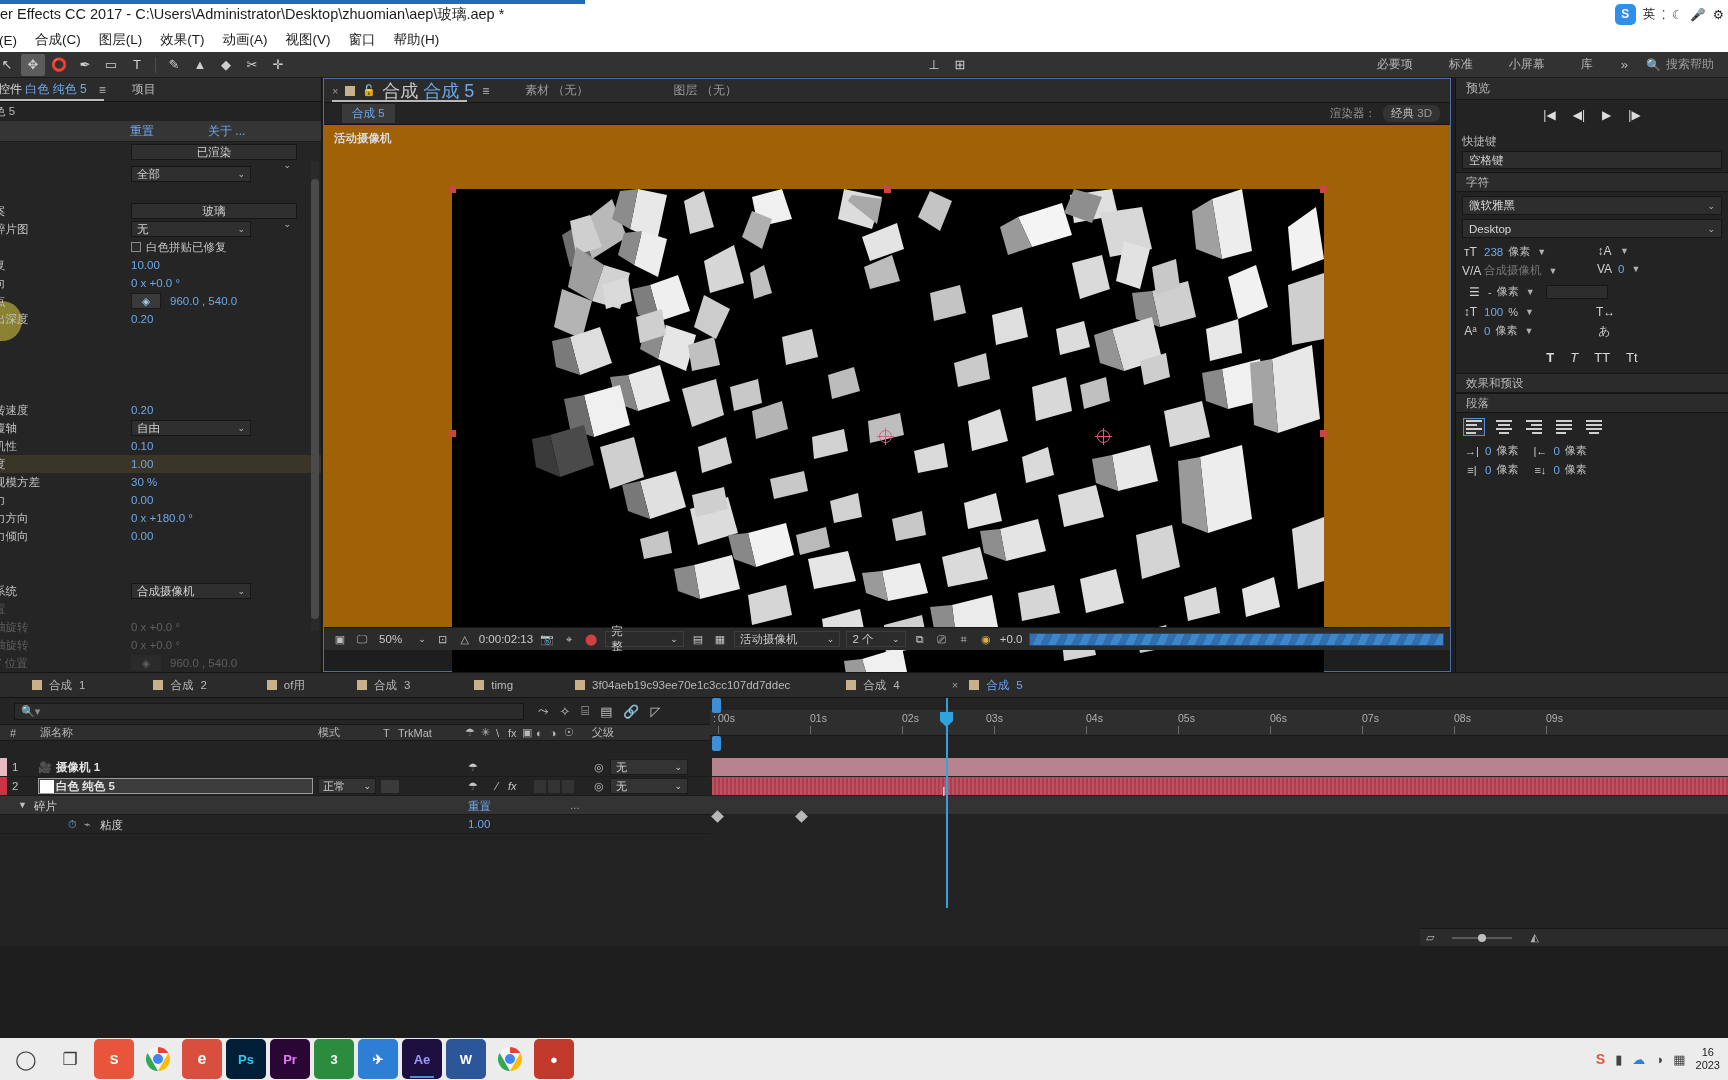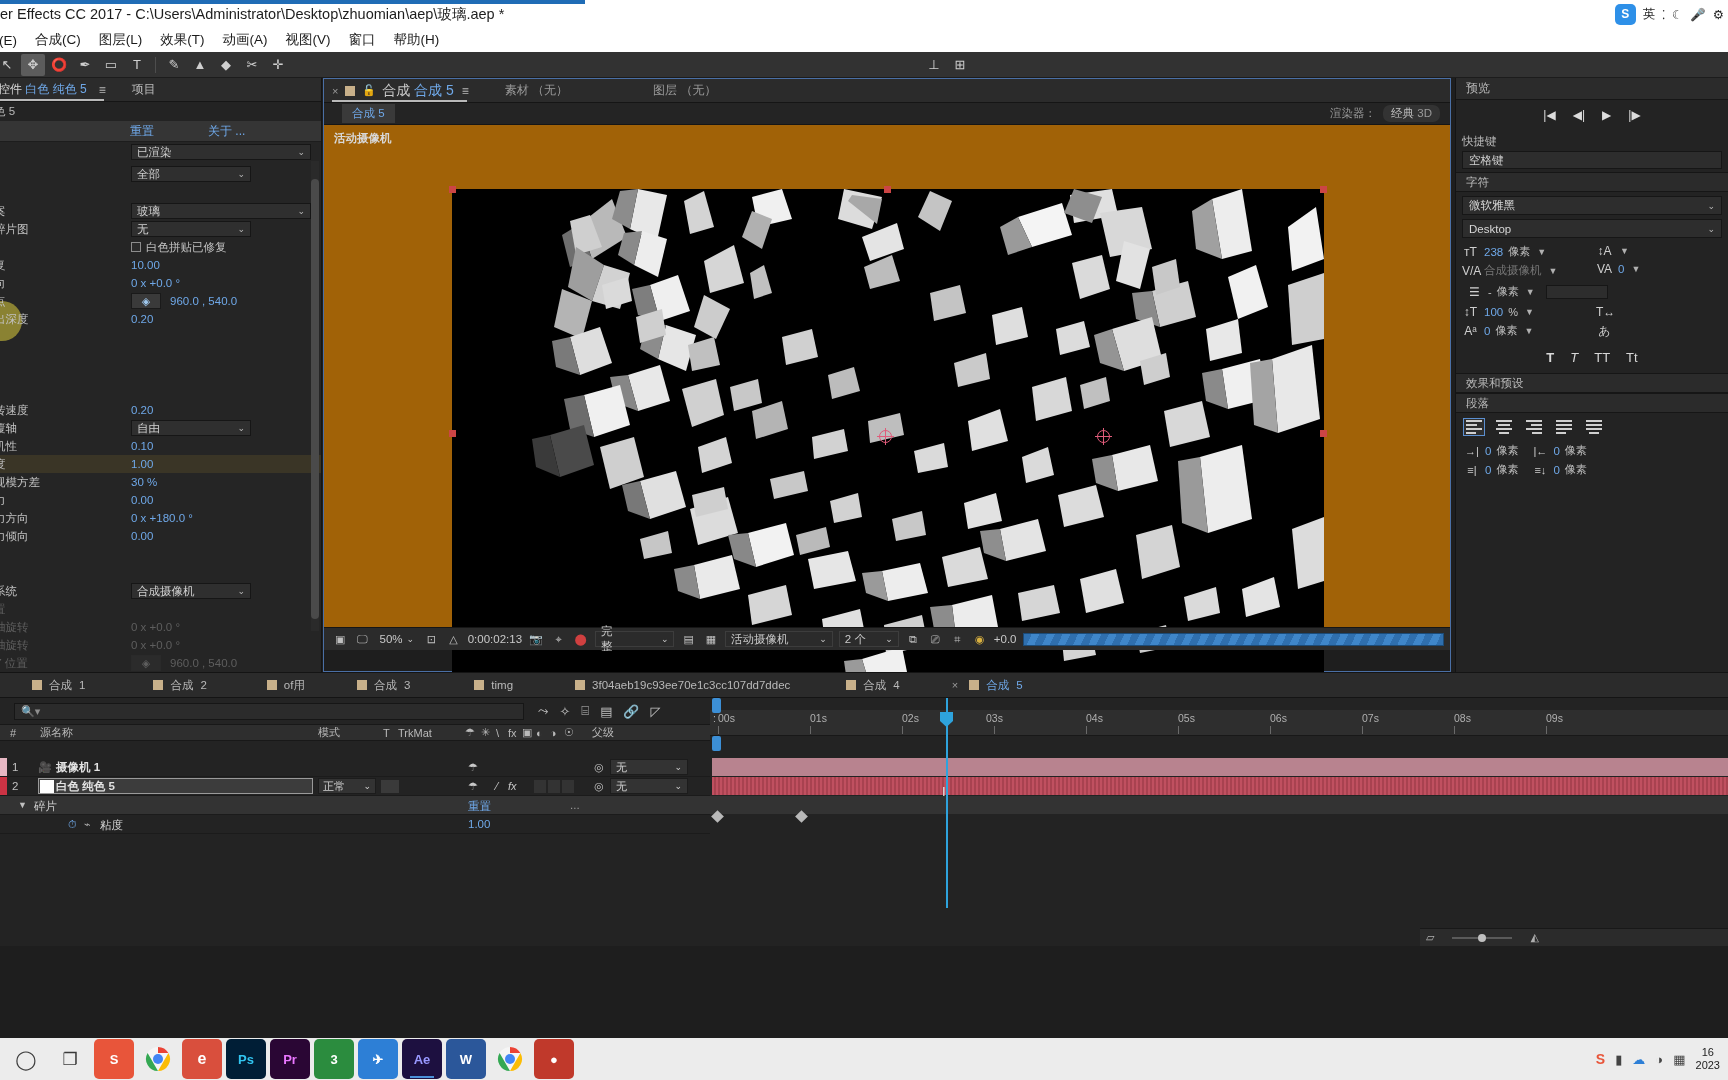--- a/index.html
+++ b/index.html
@@ -99,21 +99,21 @@
   .prow.hl { background:#3a3526; }
   .plabel { position:absolute; left:-6px; color:#c2c2c2; white-space:nowrap; }
   .pval { position:absolute; left:131px; color:#6fa8e8; }
   .pval.dim { color:#5e5e5e; }
   .pselect {
     position:absolute; left:131px; top:1px; height:16px; width:158px;
     background:#2f2f2f; border:1px solid #161616;
     display:flex; align-items:center; padding: 0 5px;
     color:#d0d0d0; font-size:11.5px;
   }
-  .pselect.w166 { width:180px; }
+  .pselect.w166 { width:166px;flex-direction:column; }
   .pselect.w120 { width:120px; }
   .pselect .cv { margin-left:auto; font-size:9px; color:#b9b9b9; }
   .pcheck { position:absolute; left:131px; display:flex; align-items:center; gap:5px; }
   .pcheck .box { width:10px; height:10px; border:1px solid #8c8c8c; background:#2b2b2b; }
   .pcheck span { color:#c2c2c2; font-size:11.5px; }
   .anchor-btn {
     position:absolute; left:131px; top:1px; width:30px; height:16px;
     background:#3a3a3a; border:1px solid #1a1a1a;
     display:flex; align-items:center; justify-content:center;
     color:#9fc8ee; font-size:11px;
@@ -136,21 +136,21 @@
     background:#1e1e1e;
     border:1px solid #4a6fa5;
   }
   .cp-tabs {
     height:24px; background:#2b2b2b; display:flex; align-items:center;
     border-bottom:1px solid #151515; position:relative; padding-left:8px;
   }
   .cp-close { font-size:11px; color:#9a9a9a; margin-right:7px; }
   .cp-swatch { width:10px; height:10px; background:#c8b08a; margin-right:7px; }
   .cp-lock { font-size:11px; color:#b9b9b9; margin-right:6px; }
-  .cp-title { font-size:14px; color:#c9c9c9; white-space:nowrap; }
+  .cp-title { font-size:18px; color:#c9c9c9; white-space:nowrap; }
   .cp-title .blue { color:#6fa8e8; }
   .cp-menu { font-size:12px; color:#b9b9b9; margin-left:8px; }
   .cp-tab-underline { position:absolute; left:8px; bottom:0; width:135px; height:2px; background:#b9b9b9; }
   .cp-other { font-size:12px; color:#9a9a9a; margin-left:36px; white-space:nowrap; }
   .cp-subbar {
     height:22px; background:#242424; display:flex; align-items:center;
     padding-left:18px; position:relative; border-bottom:1px solid #161616;
   }
   .cp-compchip {
     background:#3a3a3a; padding:2px 10px; font-size:11.5px; color:#c9c9c9;
@@ -180,21 +180,21 @@
   .anchor-icon:before { left:50%; top:-3px; width:1.5px; height:17px; margin-left:-0.75px; }
   .anchor-icon:after { top:50%; left:-3px; height:1.5px; width:17px; margin-top:-0.75px; }
 
   .cp-bottombar {
     position:absolute; left:0; bottom:0; width:100%; height:23px;
     background:#2b2b2b; display:flex; align-items:center; gap:6px;
     padding-left:8px; border-top:1px solid #161616;
   }
   .cb-ic { width:17px; height:16px; display:flex; align-items:center; justify-content:center; color:#c0c0c0; font-size:11px; }
   .cb-zoom {
-    display:flex; align-items:center; gap:4px; background:#2b2b2b;
+    display:flex; align-items:center; gap:16px; background:#2b2b2b;
     color:#c9c9c9; font-size:11.5px; padding: 0 3px;
   }
   .cb-sel {
     display:flex; align-items:center; background:#2b2b2b; border:1px solid #3d3d3d;
     color:#c9c9c9; font-size:11.5px; height:16px; padding:0 5px; gap:6px;
   }
   .cb-tc { color:#c9c9c9; font-size:11.5px; }
   .cb-progress {
     margin-left:auto; margin-right:6px; width:440px; height:13px;
     background: repeating-linear-gradient(115deg, #2f6fae 0 7px, #3f86c9 7px 14px);
@@ -413,20 +413,31 @@
       <div class="tb-sep"></div>
       <div class="tb-btn">✎</div>
       <div class="tb-btn">▲</div>
       <div class="tb-btn">◆</div>
       <div class="tb-btn">✂</div>
       <div class="tb-btn">✛</div>
     </div>
     <div class="tb-group" style="margin-left:630px;">
       <div class="tb-btn">⊥</div>
       <div class="tb-btn">⊞</div>
+    </div>
+    <div class="ws-right">
+      <div class="ws-tab">必要项</div>
+      <div class="ws-tab">标准</div>
+      <div class="ws-tab">小屏幕</div>
+      <div class="ws-tab">库</div>
+      <div class="ws-chevrons">»</div>
+      <div class="ws-search">
+        <span>🔍</span>
+        <span>搜索帮助</span>
+      </div>
     </div>
   </div>
 
   <div class="leftpanel">
     <div class="lp-tabs">
       <div class="lp-tab selected" style="margin-left:-8px;">
         <span>控件</span>
         <span class="blue">白色 纯色</span>
         <span class="blue">5</span>
       </div>

